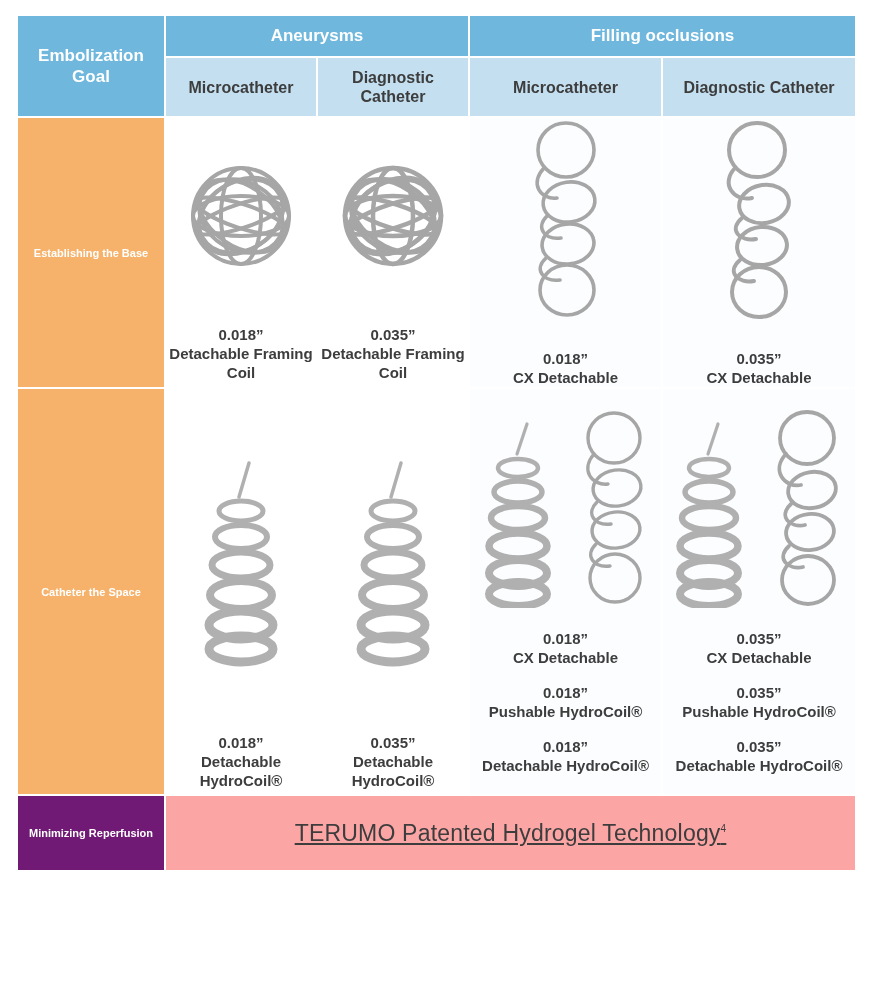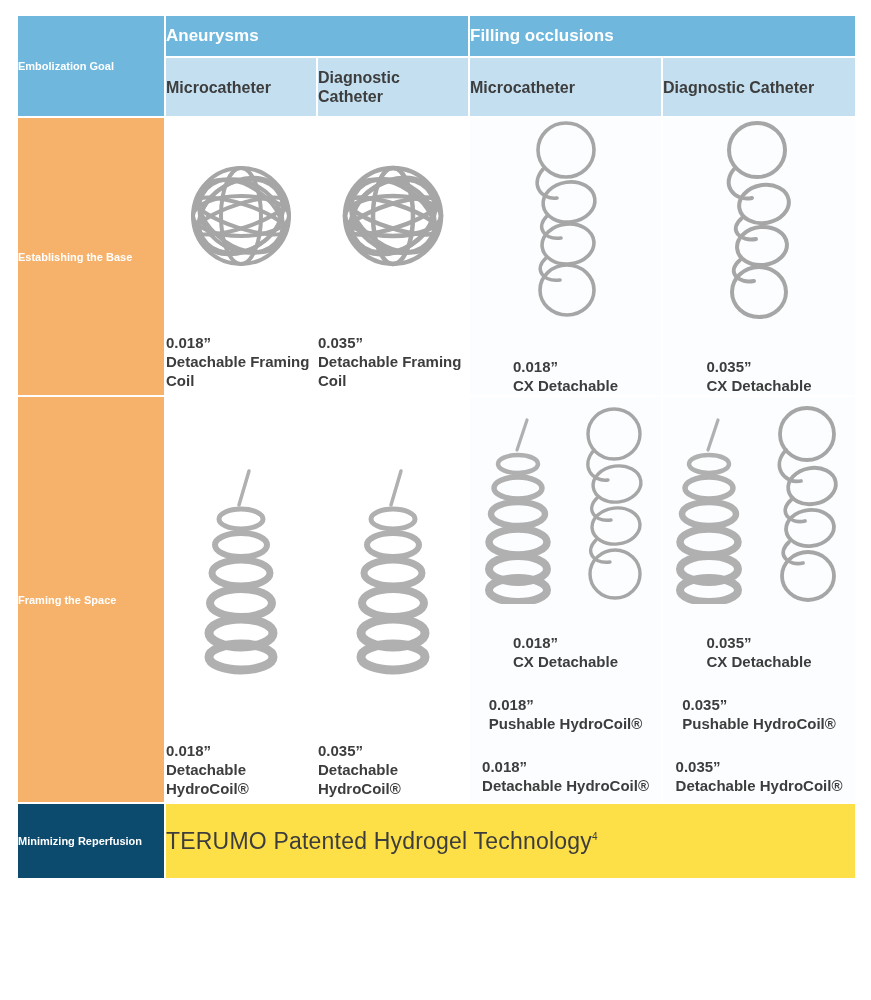--- a/index.html
+++ b/index.html
@@ -14,29 +14,29 @@
   table.matrix{
     border-collapse:collapse;
     width:839px;
     margin:14px 16px 0 16px;
     table-layout:fixed;
   }
   table.matrix td, table.matrix th{
     border:2px solid #ffffff;
     padding:0;
     vertical-align:middle;
-    text-align:left;
+    text-align:center;
   }
 
   
   .goal-head{
     background:#6fb7dc;
     color:#ffffff;
     font-weight:bold;
-    font-size:11px;
+    font-size:17px;
     line-height:21px;
     width:148px;
   }
   .grp-head{
     background:#6fb7dc;
     color:#ffffff;
     font-weight:bold;
     font-size:17px;
     height:40px;
   }
@@ -50,21 +50,21 @@
   }
 
   
   .rowlabel{
     background:#f6b26b;
     color:#ffffff;
     font-weight:bold;
     font-size:11px;
     line-height:20px;
   }
-  .rowlabel.orange-light{background:#0c4a6e;}
+  .rowlabel.orange-light{background:#701a75;}
 
   
   .cell{
     background:#ffffff;
     padding:10px 6px 14px 6px;
     vertical-align:top;
   }
   .cell.vess{background:#fbfdff;}
   .cell-inner{
     display:flex;
@@ -76,32 +76,33 @@
   .img-slot{
     display:flex;align-items:center;justify-content:center;
     width:100%;
   }
   .caption{
     font-size:15px;
     line-height:19px;
     color:#3d3d3d;
     margin-top:6px;
   }
-  .caption .size{font-weight:bold;display:block;margin-top:8px;}
+  .caption .size{font-weight:bold;display:block;}
   .caption .desc{display:block;font-weight:bold;}
   .caption.gap{margin-top:16px;}
   sup{font-size:10px;}
 
   
   .footer-cell{
-    background:#fde047;
+    background:#fca5a5;
     font-size:23px;
     color:#3d3d3d;
     height:74px;
     letter-spacing:.2px;
+    text-decoration:underline;
   }
 
   
   .pair{display:flex;flex-direction:row;align-items:flex-start;justify-content:center;gap:4px;width:100%;}
 
   svg{display:block;}
 </style>
 </head>
 <body>
 
@@ -218,21 +219,21 @@
         </div>
         <div class="caption gap">
           <span class="size">0.035”</span>
           <span class="desc">CX Detachable</span>
         </div>
       </div>
     </td>
   </tr>
 
   <tr>
-    <td class="rowlabel">Framing the Space</td>
+    <td class="rowlabel">Catheter the Space</td>
 
     <td class="cell">
       <div class="cell-inner" style="justify-content:space-between;height:405px;">
         <div class="img-slot" style="margin-top:60px">
           <svg width="105" height="220" viewBox="0 0 105 220" aria-hidden="true">
             <g fill="none" stroke="#b0b0b0" stroke-linecap="round">
               <path d="M60 14 L50 48" stroke-width="3.5"></path>
               <ellipse cx="52" cy="62" rx="22" ry="10" stroke-width="5"></ellipse>
               <ellipse cx="52" cy="88" rx="26" ry="12" stroke-width="6"></ellipse>
               <ellipse cx="52" cy="116" rx="29" ry="13" stroke-width="7"></ellipse>

